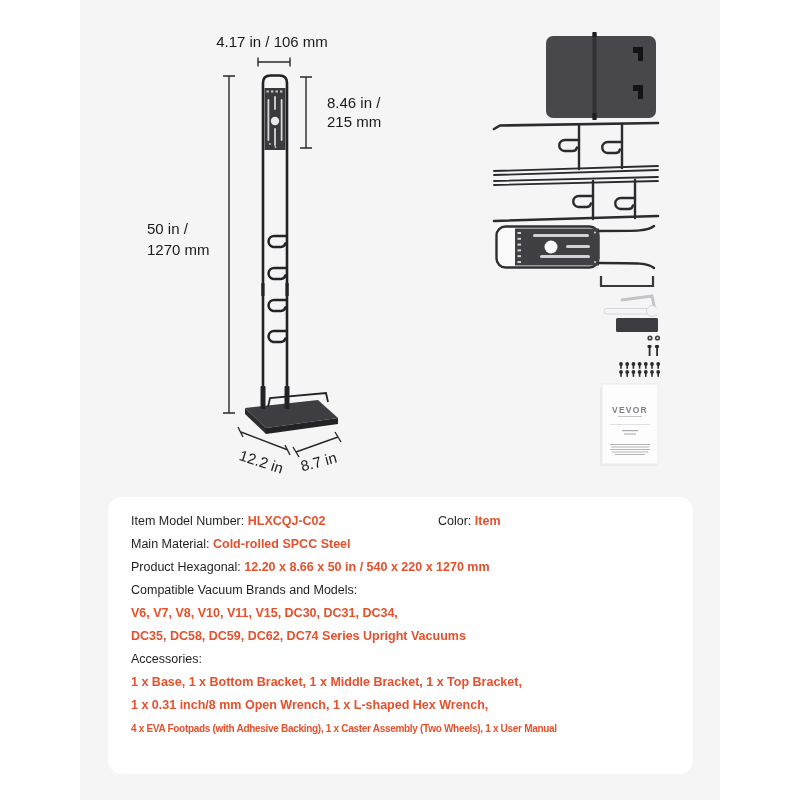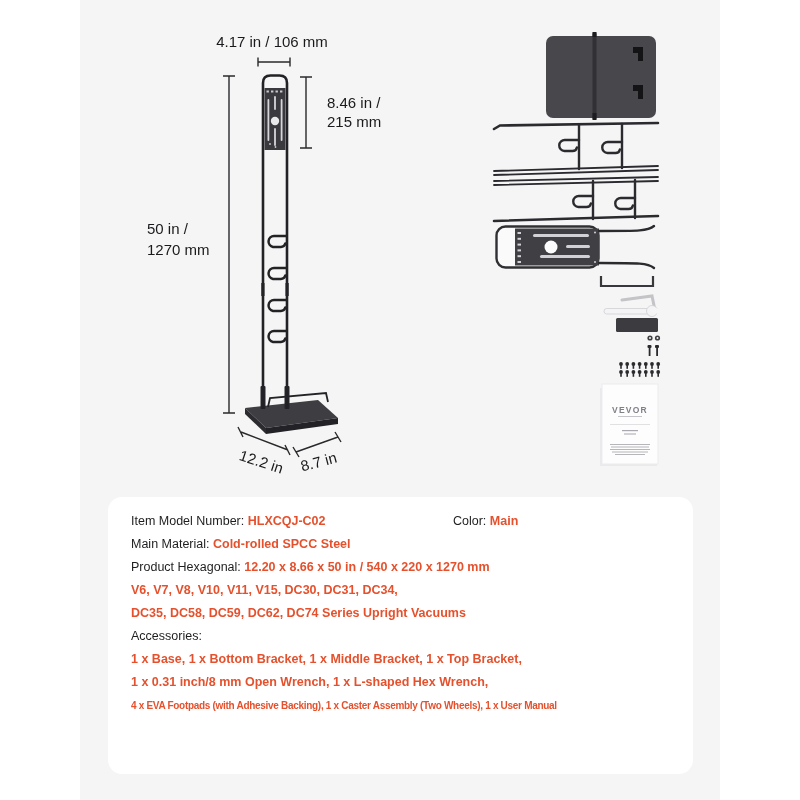--- a/index.html
+++ b/index.html
@@ -11,21 +11,21 @@
   .content-bg{
     position:absolute;left:80px;top:0;width:640px;height:800px;
     background:#f5f5f6;
   }
   .diagram-svg{position:absolute;left:80px;top:0;width:640px;height:497px;}
   .spec-panel{
     position:absolute;left:108px;top:497px;width:585px;height:277px;
     background:#ffffff;border-radius:14px;box-sizing:border-box;
     padding:13px 23px 0 23px;overflow:hidden;
   }
-  .line{height:23px;line-height:23px;white-space:nowrap;font-size:12.5px;gap:15px;}
+  .line{height:23px;line-height:23px;white-space:nowrap;font-size:12.5px;}
   .cols{display:grid;grid-template-columns:307px 1fr;}
   .lbl{color:#1e1e20;font-weight:500;}
   .val{color:#e5512d;font-weight:700;}
   .snug{letter-spacing:-0.2px;}
   .tight{font-size:10px;letter-spacing:-0.3px;}
   svg text{font-family:"Liberation Sans", sans-serif;}
   .dim-text{font-size:15px;fill:#1a1a1c;}
   .wire{stroke:#2b2b2f;fill:none;stroke-linecap:round;}
   .meas{stroke:#2a2a2c;stroke-width:1.4;fill:none;}
 </style>
@@ -225,30 +225,31 @@
     </g>
   </g>
 </svg>
 
 <div class="spec-panel">
   <div class="line cols">
     <div>
       <span class="lbl">Item Model Number: </span><span class="val">HLXCQJ-C02</span>
     </div>
     <div>
-      <span class="lbl">Color: </span><span class="val">Main</span>
+      <span class="lbl">Color: </span><span class="val">Item</span>
     </div>
   </div>
   <div class="line cols">
     <div>
       <span class="lbl">Main Material: </span><span class="val">Cold-rolled SPCC Steel</span>
     </div>
   </div>
   <div class="line">
     <span class="lbl">Product Hexagonal: </span><span class="val">12.20 x 8.66 x 50 in / 540 x 220 x 1270 mm</span>
   </div>
+  <div class="line lbl">Compatible Vacuum Brands and Models:</div>
   <div class="line val">V6, V7, V8, V10, V11, V15, DC30, DC31, DC34,</div>
   <div class="line val">DC35, DC58, DC59, DC62, DC74 Series Upright Vacuums</div>
   <div class="line lbl">Accessories:</div>
   <div class="line val">1 x Base, 1 x Bottom Bracket, 1 x Middle Bracket, 1 x Top Bracket,</div>
   <div class="line val">1 x 0.31 inch/8 mm Open Wrench, 1 x L-shaped Hex Wrench,</div>
   <div class="line val tight">4 x EVA Footpads (with Adhesive Backing), 1 x Caster Assembly (Two Wheels), 1 x User Manual</div>
 </div>
 
 </body></html>

